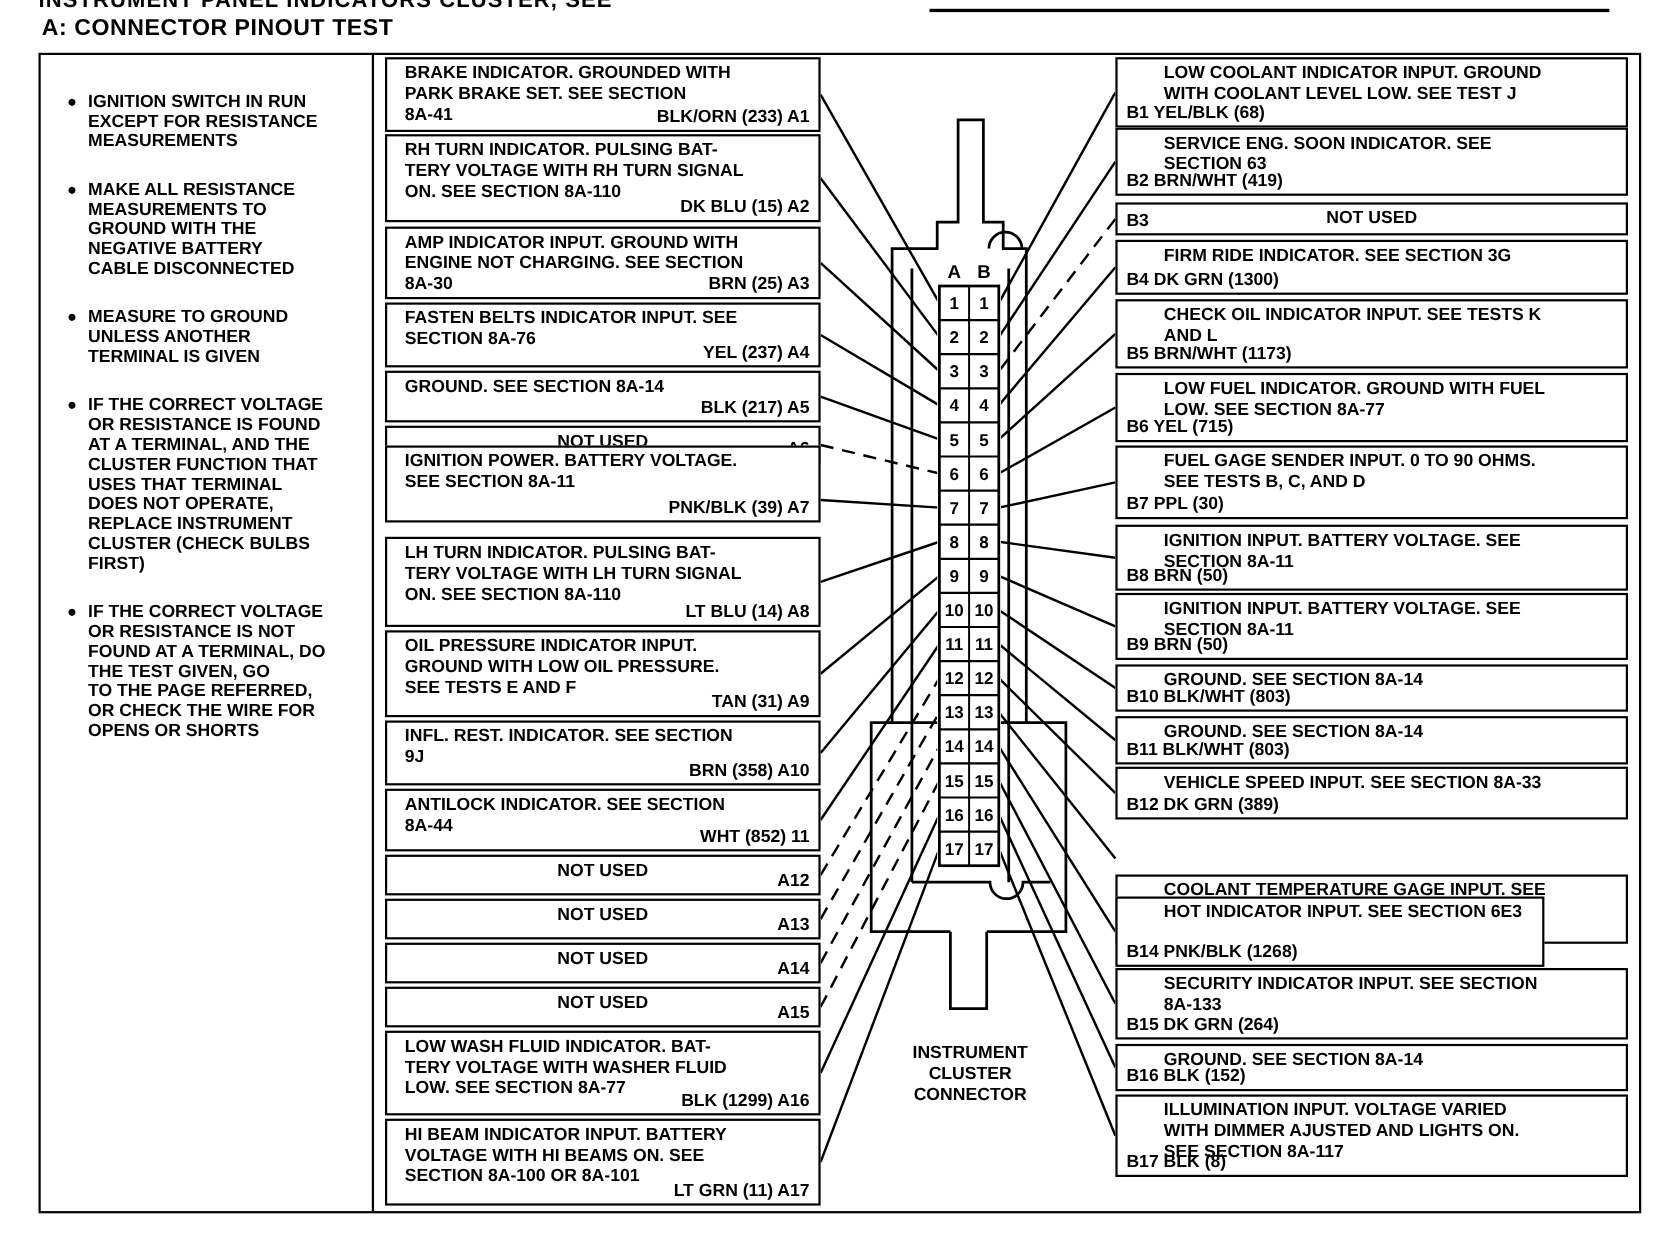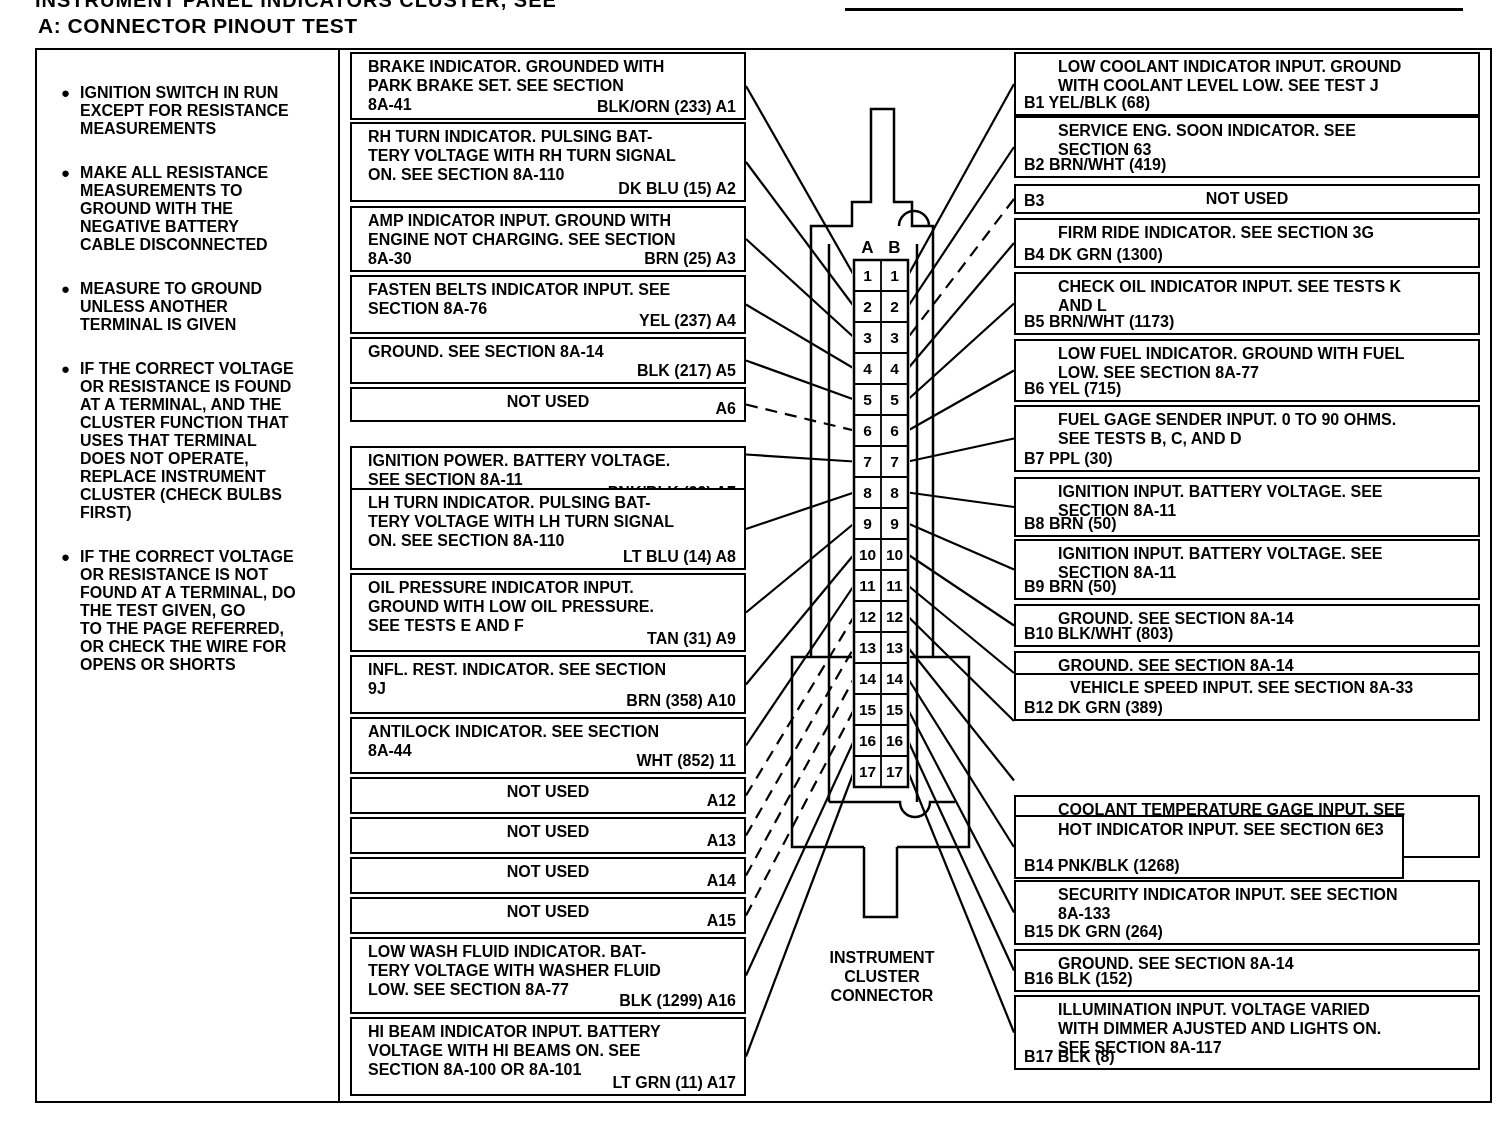--- a/index.html
+++ b/index.html
@@ -203,21 +203,21 @@
         <div class="tag-r">YEL (237) A4</div>
       </div>
       <div class="pinbox" style="left: 313px; width: 396px; top: 287px; height: 47px;">
         <div class="desc">GROUND. SEE SECTION 8A-14</div>
         <div class="tag-r">BLK (217) A5</div>
       </div>
       <div class="pinbox" style="left: 313px; width: 396px; top: 337px; height: 35px;">
         <div class="desc centered">NOT USED</div>
         <div class="tag-r">A6</div>
       </div>
-      <div class="pinbox" style="left: 313px; width: 396px; top: 396px; height: 60px;">
+      <div class="pinbox" style="left: 313px; width: 396px; top: 355px; height: 70px;">
         <div class="desc">IGNITION POWER. BATTERY VOLTAGE.
 SEE SECTION 8A-11</div>
         <div class="tag-r">PNK/BLK (39) A7</div>
       </div>
       <div class="pinbox" style="left: 313px; width: 396px; top: 438px; height: 82px;">
         <div class="desc">LH TURN INDICATOR. PULSING BAT-
 TERY VOLTAGE WITH LH TURN SIGNAL
 ON. SEE SECTION 8A-110</div>
         <div class="tag-r">LT BLU (14) A8</div>
       </div>
@@ -311,21 +311,21 @@
         <div class="tag-l">B9 BRN (50)</div>
       </div>
       <div class="pinbox bbox" style="left: 977px; width: 466px; top: 554px; height: 43px;">
         <div class="desc">GROUND. SEE SECTION 8A-14</div>
         <div class="tag-l">B10 BLK/WHT (803)</div>
       </div>
       <div class="pinbox bbox" style="left: 977px; width: 466px; top: 601px; height: 44px;">
         <div class="desc">GROUND. SEE SECTION 8A-14</div>
         <div class="tag-l">B11 BLK/WHT (803)</div>
       </div>
-      <div class="pinbox bbox" style="left: 977px; width: 466px; top: 623px; height: 48px; padding-left: 12px;">
+      <div class="pinbox bbox" style="left: 977px; width: 466px; top: 647px; height: 48px;">
         <div class="desc">VEHICLE SPEED INPUT. SEE SECTION 8A-33</div>
         <div class="tag-l">B12 DK GRN (389)</div>
       </div>
       <div class="pinbox bbox" style="left: 977px; width: 466px; top: 699px; height: 63px; margin-top: 46px;">
         <div class="desc">COOLANT TEMPERATURE GAGE INPUT. SEE
 TESTS G, H AND I</div>
         <div class="tag-l">B13 DK GRN/WHT (635)</div>
       </div>
       <div class="pinbox bbox" style="left: 977px; width: 390px; top: 765px; height: 64px;">
         <div class="desc">HOT INDICATOR INPUT. SEE SECTION 6E3</div>

